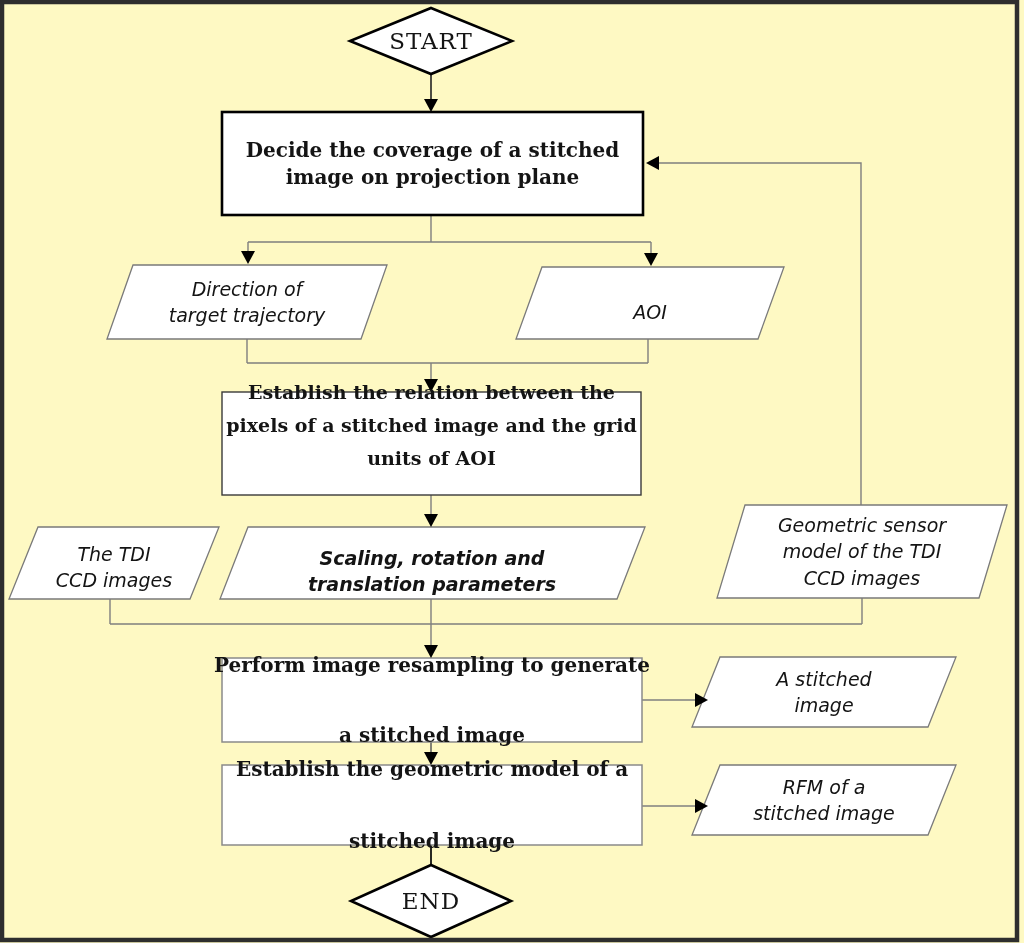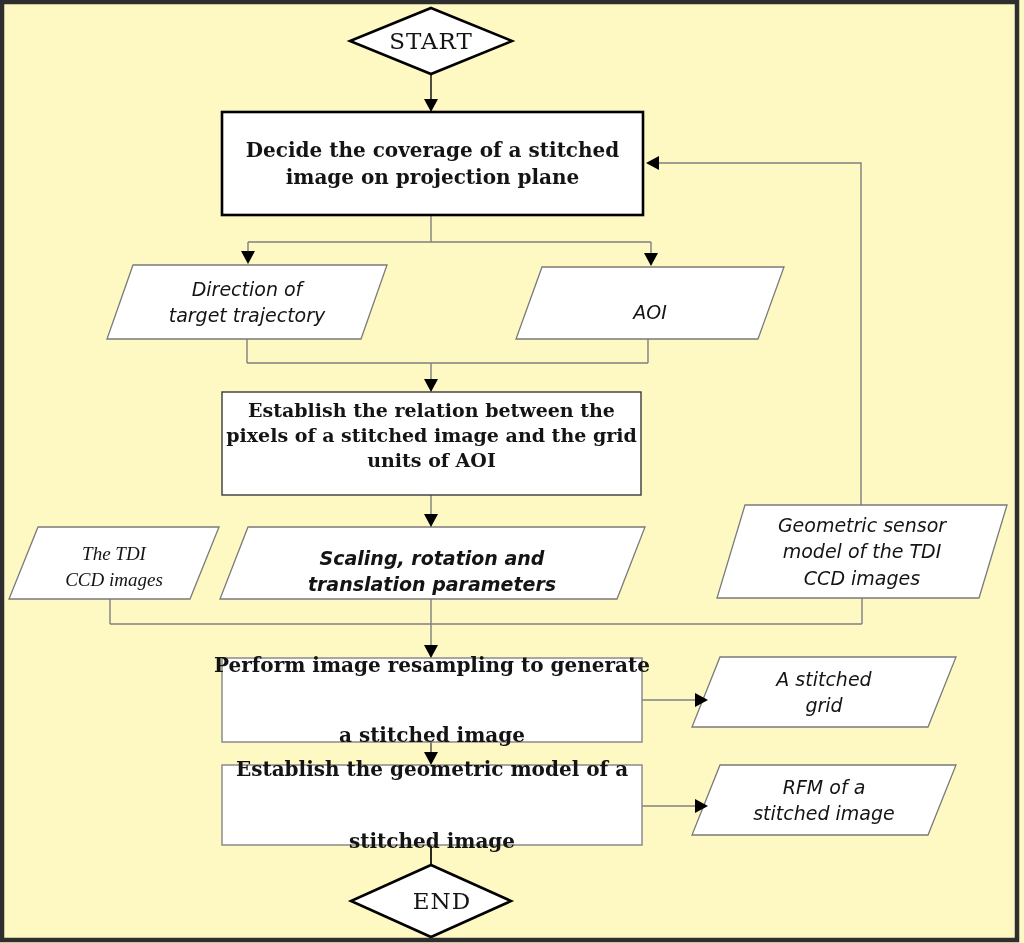--- a/index.html
+++ b/index.html
@@ -81,27 +81,27 @@
 
   <div class="label sans-italic" style="left:112px;top:267px;width:270px;height:70px;">
     <span>Direction of</span>
     <span>target trajectory</span>
   </div>
 
   <div class="label sans-italic" style="left:520px;top:269px;width:260px;height:87px;">
     <span>AOI</span>
   </div>
 
-  <div class="label serif-bold-sm" style="left:226px;top:383px;width:411px;height:105px;">
+  <div class="label serif-bold-sm" style="left:226px;top:373px;width:411px;height:105px;gap:8px;">
     <span>Establish the relation between the</span>
     <span>pixels of a stitched image and the grid</span>
     <span>units of AOI</span>
   </div>
 
-  <div class="label sans-italic" style="left:14px;top:529px;width:200px;height:76px;font-family:Liberation Serif, serif;">
+  <div class="label sans-italic" style="left:14px;top:529px;width:200px;height:76px;">
     <span>The TDI</span>
     <span>CCD images</span>
   </div>
 
   <div class="label sans-bold-italic" style="left:226px;top:529px;width:412px;height:68px;justify-content:flex-end;">
     <span>Scaling, rotation and</span>
     <span>translation parameters</span>
   </div>
 
   <div class="label sans-italic" style="left:721px;top:507px;width:282px;height:89px;">
@@ -110,30 +110,30 @@
     <span>CCD images</span>
   </div>
 
   <div class="label serif-bold" style="left:226px;top:660px;width:412px;height:80px;gap:44px;">
     <span>Perform image resampling to generate</span>
     <span>a stitched image</span>
   </div>
 
   <div class="label sans-italic" style="left:696px;top:659px;width:256px;height:66px;">
     <span>A stitched</span>
-    <span>grid</span>
+    <span>image</span>
   </div>
 
   <div class="label serif-bold" style="left:226px;top:767px;width:412px;height:76px;gap:46px;">
     <span>Establish the geometric model of a</span>
     <span>stitched image</span>
   </div>
 
   <div class="label sans-italic" style="left:696px;top:767px;width:256px;height:66px;">
     <span>RFM of a</span>
     <span>stitched image</span>
   </div>
 
-  <div class="label terminal" style="left:362px;top:867px;width:160px;height:68px;">
+  <div class="label terminal" style="left:351px;top:867px;width:160px;height:68px;">
     <span>END</span>
   </div>
 
 </div>
 
 </body></html>

